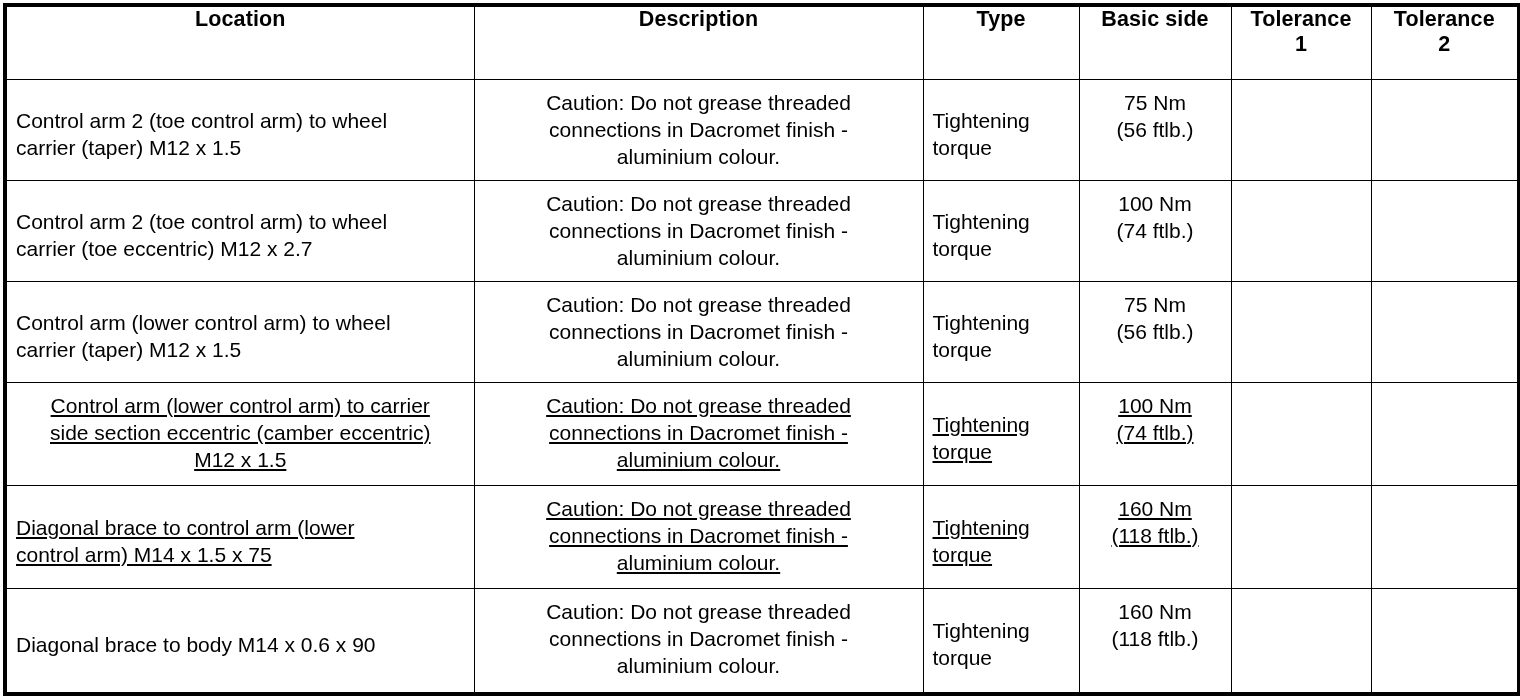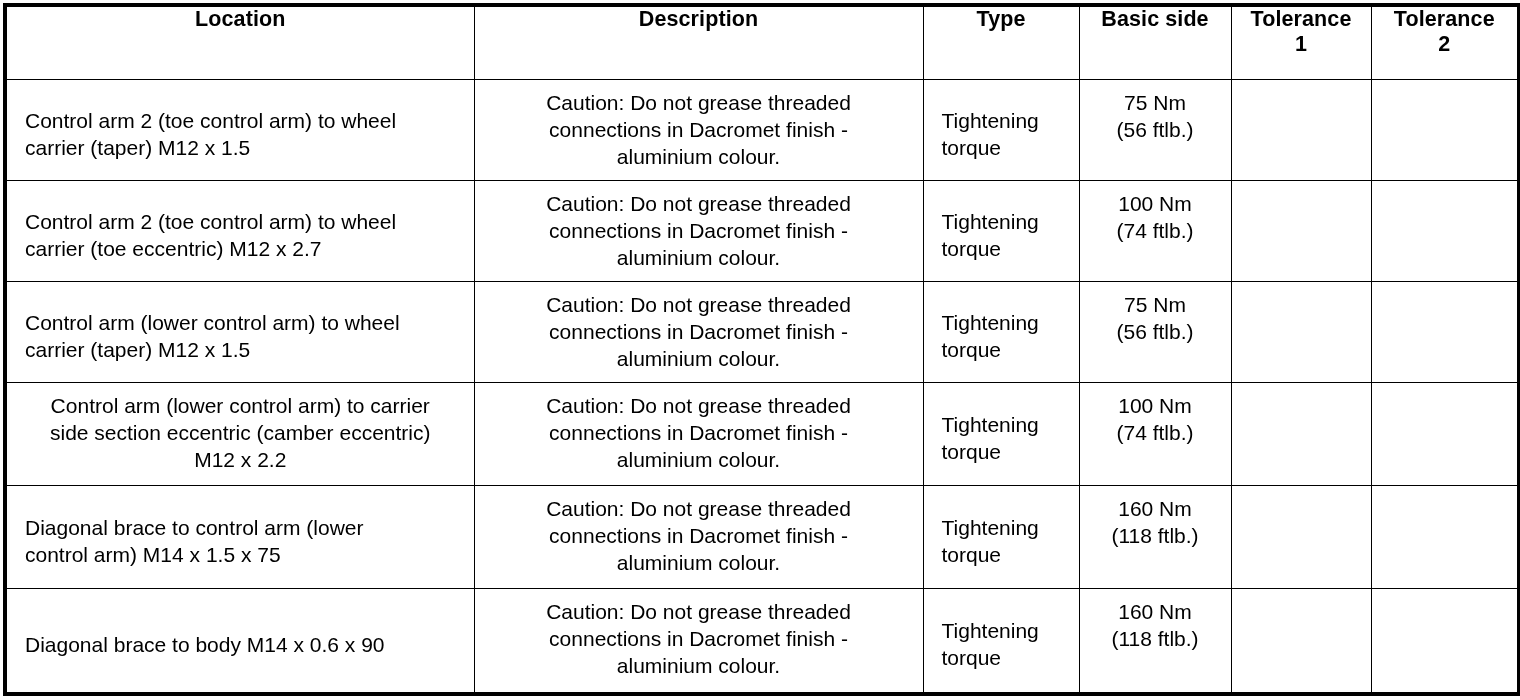--- a/index.html
+++ b/index.html
@@ -56,36 +56,36 @@
     text-align: center;
     font-weight: bold;
     font-size: 21.5px;
     line-height: 25px;
     padding: 11px 4px 0 4px;
     letter-spacing: 0.1px;
   }
 
   
   tbody tr { height: 101px; }
-  tbody tr.tall { height: 103px; }
+  tbody tr.tall { height: 103px; text-decoration: underline; }
   tbody tr.last { height: 106px; }
 
   td.cell {
     vertical-align: top;
     font-size: 21px;
     line-height: 27px;
     padding: 0;
   }
 
   td.cell-mid {
     vertical-align: middle;
   }
 
   .cell-inner {
-    padding: 0 8px 0 18px;
+    padding: 0 8px 0 9px;
     margin-top: 8px;
   }
 
   .cell-inner-top {
     padding: 9px 8px 0 8px;
     text-align: center;
   }
 
   .line { display: block; white-space: nowrap; }
 
@@ -213,21 +213,21 @@
         </td>
         <td class="cell cell-empty"></td>
         <td class="cell cell-empty"></td>
       </tr>
 
       <tr class="tall">
         <td class="cell">
           <div class="cell-inner-top">
             <span class="line">Control arm (lower control arm) to carrier</span>
             <span class="line">side section eccentric (camber eccentric)</span>
-            <span class="line">M12 x 2.2</span>
+            <span class="line">M12 x 1.5</span>
           </div>
         </td>
         <td class="cell">
           <div class="cell-inner-top">
             <span class="line">Caution: Do not grease threaded</span>
             <span class="line">connections in Dacromet finish -</span>
             <span class="line">aluminium colour.</span>
           </div>
         </td>
         <td class="cell cell-mid">

